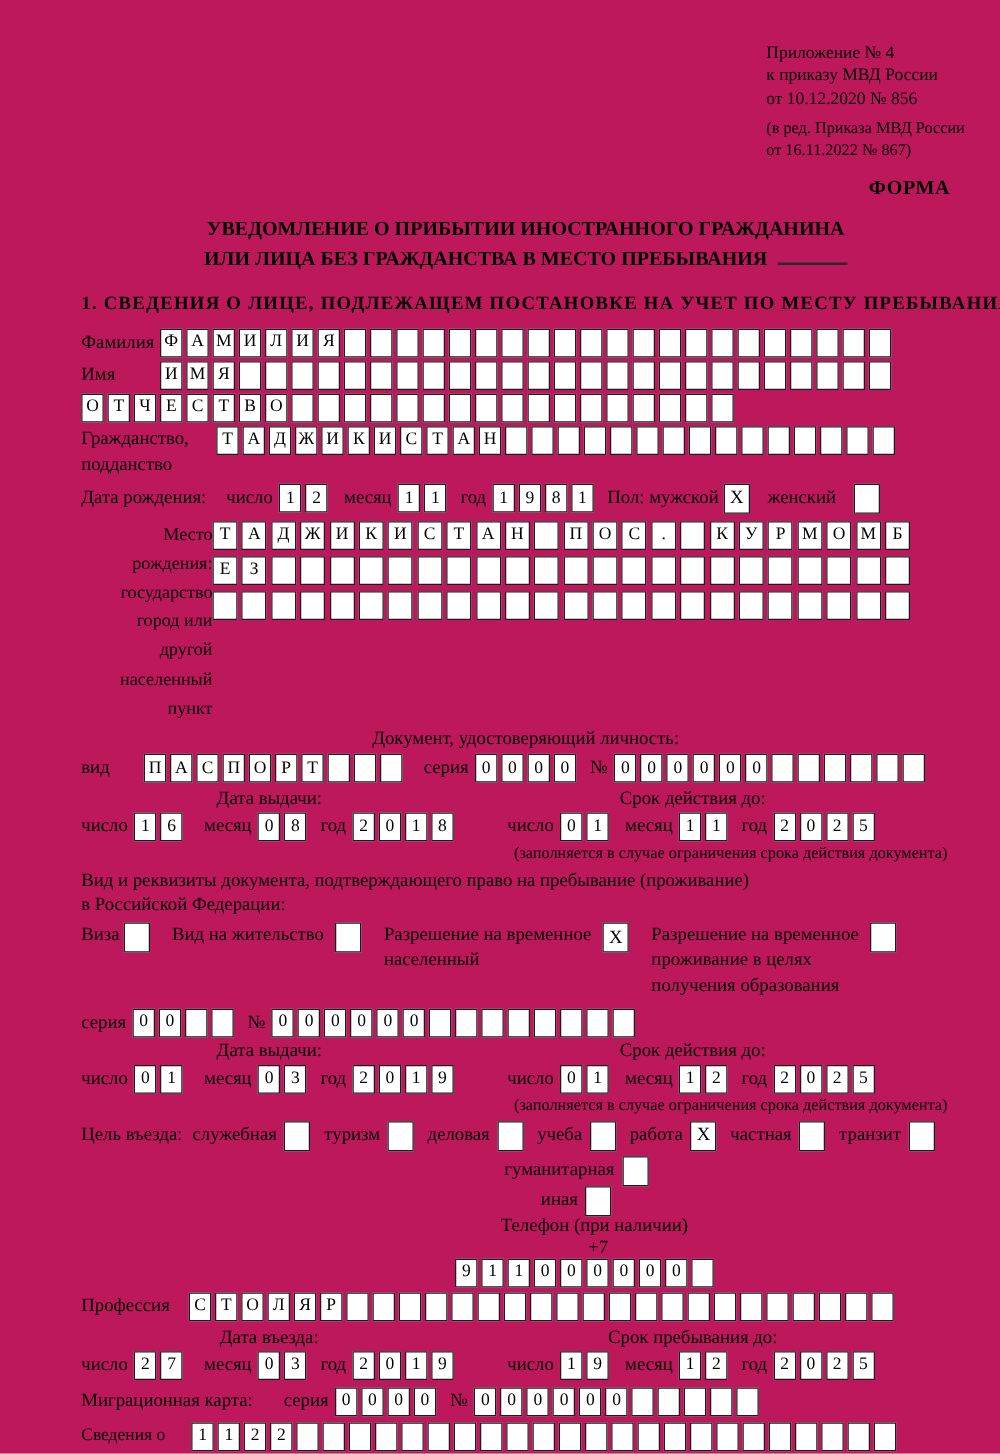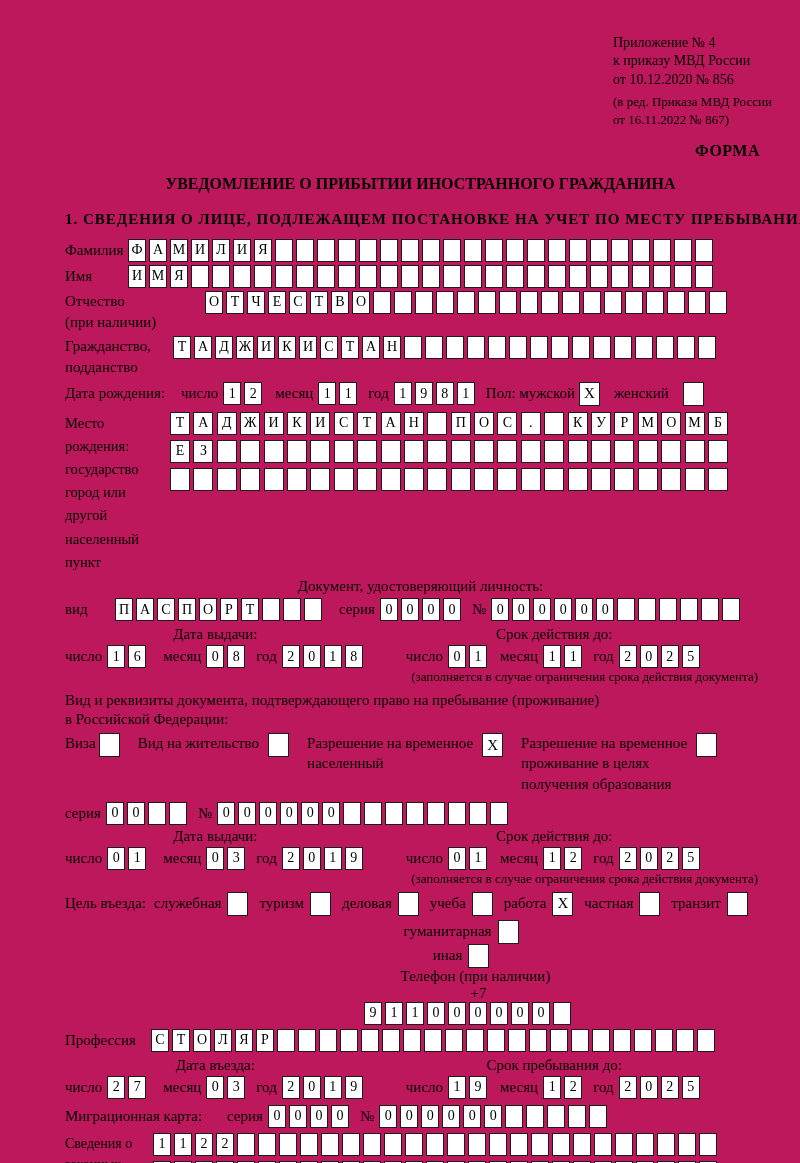--- a/index.html
+++ b/index.html
@@ -59,20 +59,23 @@
     <div>к приказу МВД России</div>
     <div>от 10.12.2020 № 856</div>
     <div class="rev rev-gap">(в ред. Приказа МВД России</div>
     <div class="rev">от 16.11.2022 № 867)</div>
   </div>
 
   <div class="forma">ФОРМА</div>
 
   <div class="title">
     <div>УВЕДОМЛЕНИЕ О ПРИБЫТИИ ИНОСТРАННОГО ГРАЖДАНИНА</div>
+    <div>
+      <span>ИЛИ ЛИЦА БЕЗ ГРАЖДАНСТВА В МЕСТО ПРЕБЫВАНИЯ</span><span class="blank-line"></span>
+    </div>
   </div>
 
   <div class="sec-heading">1. СВЕДЕНИЯ О ЛИЦЕ, ПОДЛЕЖАЩЕМ ПОСТАНОВКЕ НА УЧЕТ ПО МЕСТУ ПРЕБЫВАНИЯ</div>
 
   <div class="row" style="margin-top:11px;">
     <span class="lbl" style="width:63px;">Фамилия</span>
     <span class="cells">
         <span class="cell">Ф</span>
         <span class="cell">А</span>
         <span class="cell">М</span>
@@ -132,24 +135,20 @@
         <span class="cell"></span>
         <span class="cell"></span>
         <span class="cell"></span>
         <span class="cell"></span>
         <span class="cell"></span>
         <span class="cell"></span>
       </span>
   </div>
 
   <div class="row top">
-    <span class="lbl2" style="width:140px;">
-      <div>Отчество</div>
-      <div>(при наличии)</div>
-    </span>
     <span class="cells">
         <span class="cell">О</span>
         <span class="cell">Т</span>
         <span class="cell">Ч</span>
         <span class="cell">Е</span>
         <span class="cell">С</span>
         <span class="cell">Т</span>
         <span class="cell">В</span>
         <span class="cell">О</span>
         <span class="cell"></span>
@@ -226,21 +225,21 @@
         <span class="cell">8</span>
         <span class="cell">1</span>
       </span>
     <span class="lbl gap8">Пол: мужской</span>
     <span class="box" style="margin-left:4px;">X</span>
     <span class="lbl gap14">женский</span>
     <span class="box gap14"></span>
   </div>
 
   <div class="row top" style="margin-top:6px;">
-    <span class="lbl2" style="width:105px;font-size:14.5px;line-height:1.6;">
+    <span class="lbl2" style="width:105px;font-size:14.5px;line-height:1.6;text-align:right;">
       <div>Место рождения:</div>
       <div>государство</div>
       <div>город или другой</div>
       <div>населенный пункт</div>
     </span>
     <span>
       <div class="cells wide">
           <span class="cell">Т</span>
           <span class="cell">А</span>
           <span class="cell">Д</span>

